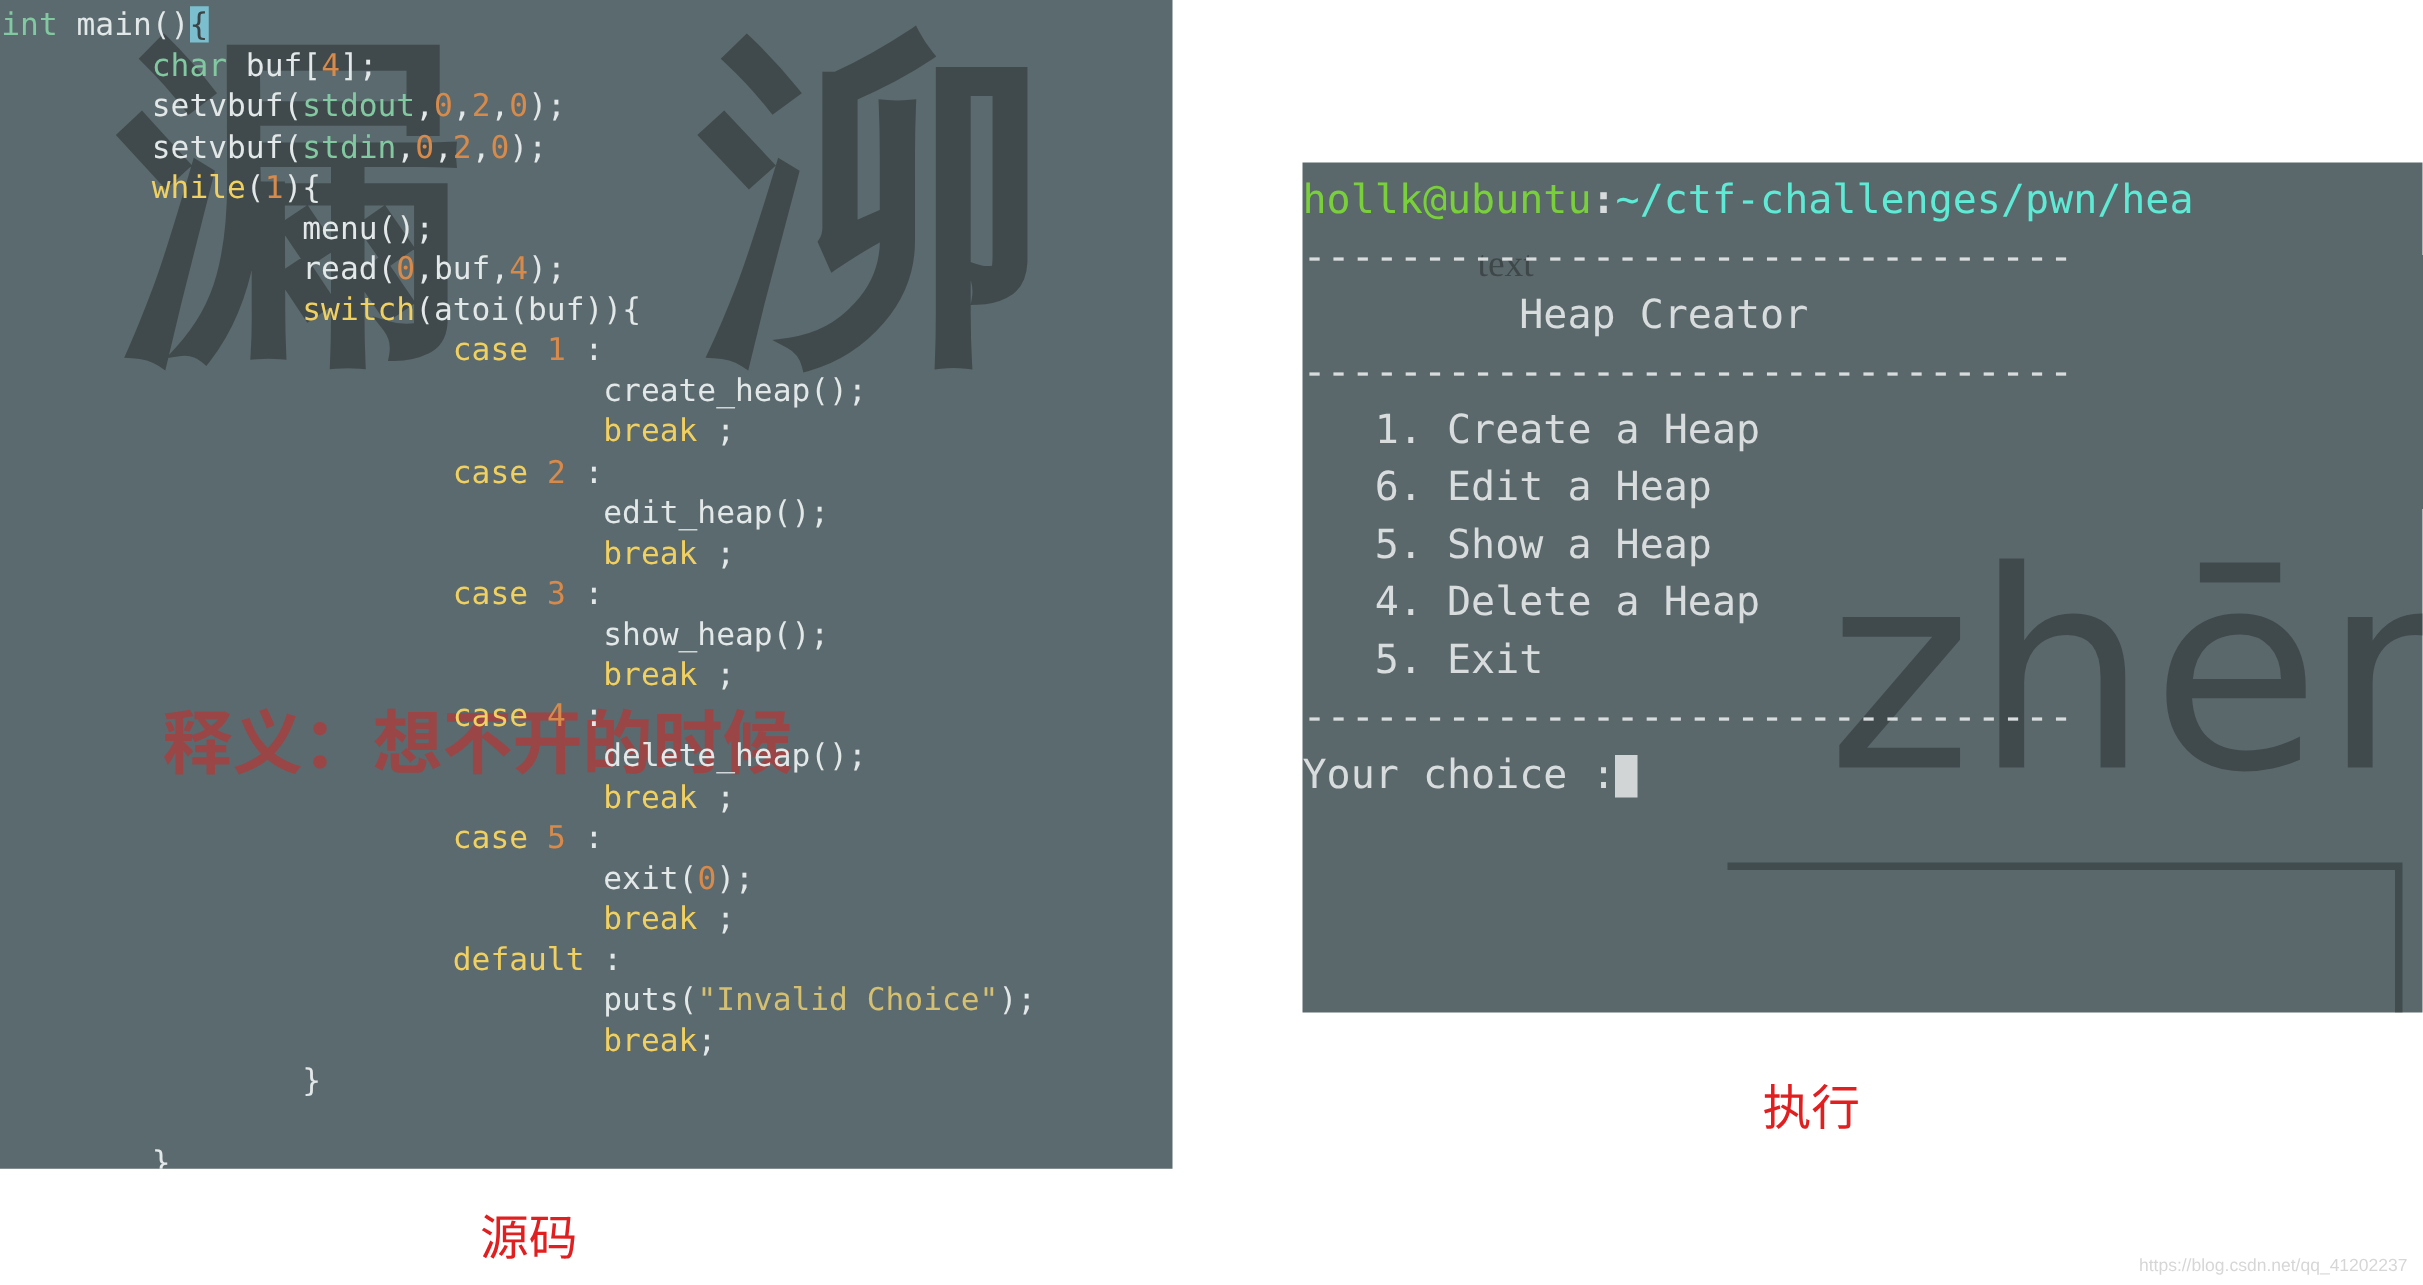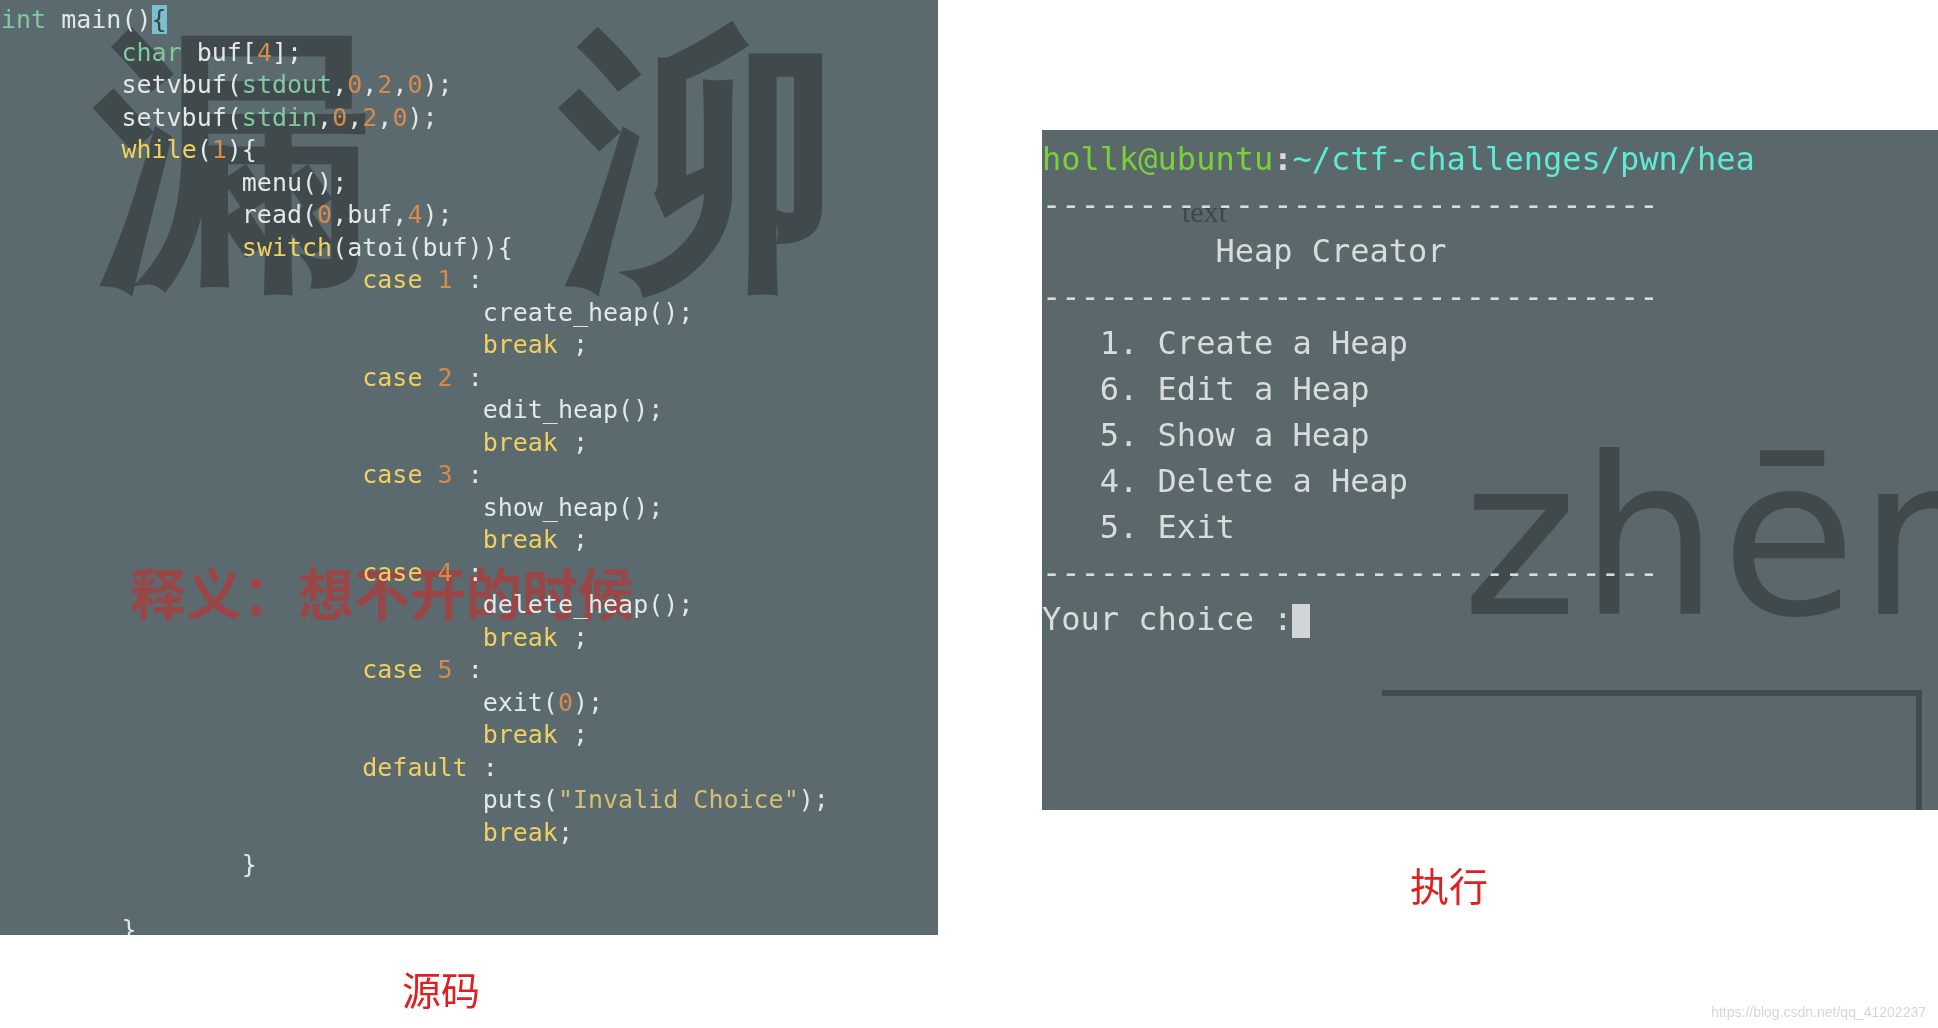--- a/index.html
+++ b/index.html
@@ -57,21 +57,21 @@
   .cursor-block {
     background: #7bbfcf;
     color: #3a4447;
   }
   .caption {
     position: absolute;
     font-family: "Noto Sans CJK SC", sans-serif;
     font-size: 39px;
     color: #e02020;
   }
-  .caption-left { left: 402px; top: 960px; }
+  .caption-left { left: 384px; top: 960px; }
   .caption-right { left: 1410px; top: 856px; }
 
   .panel-right {
     position: absolute;
     left: 1042px;
     top: 130px;
     width: 896px;
     height: 680px;
     background: #5a686c;
     overflow: hidden;

